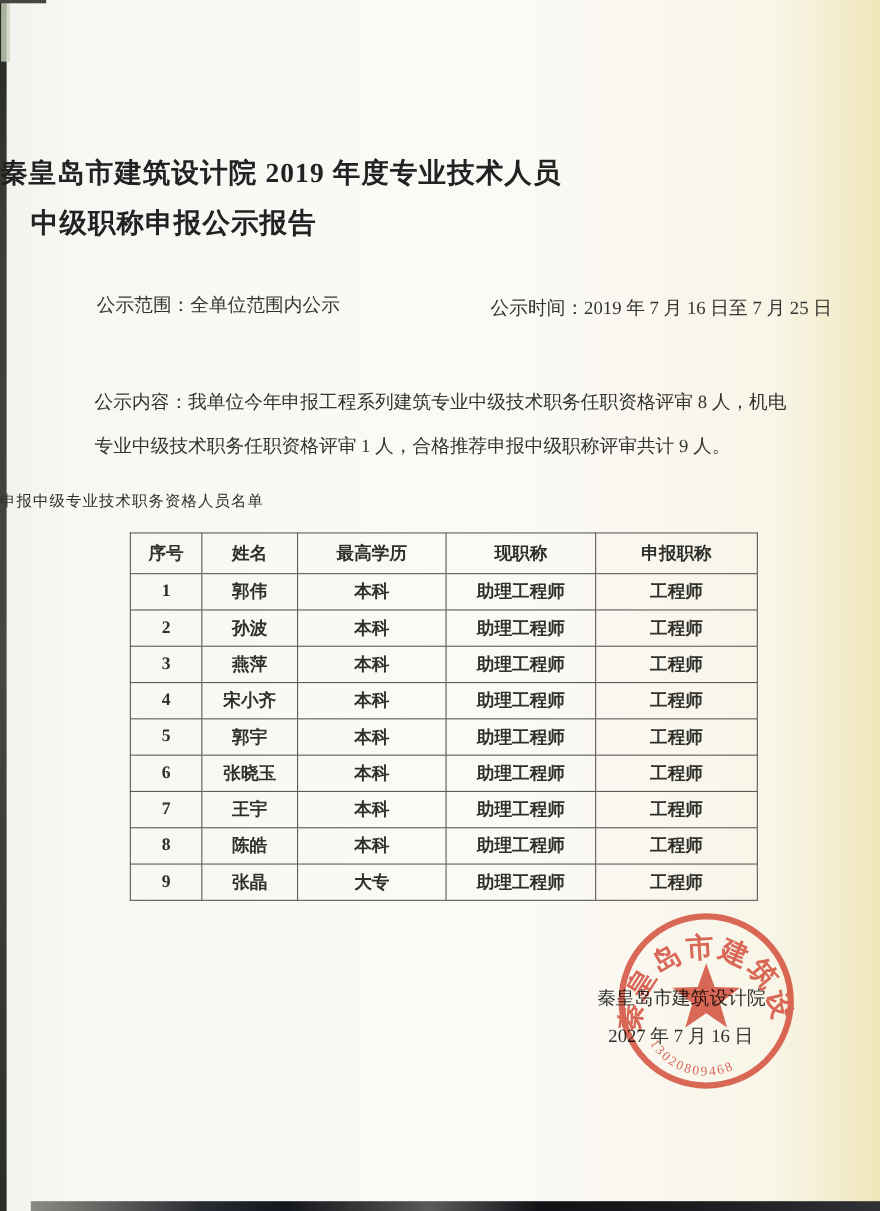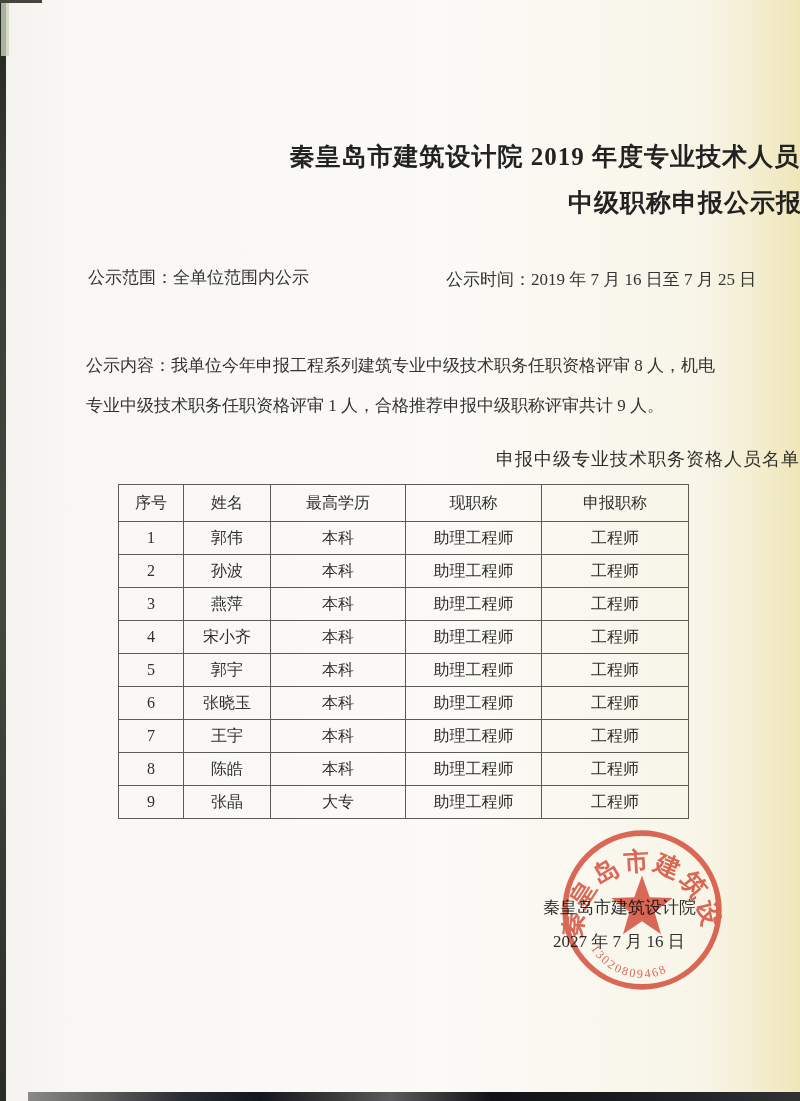--- a/index.html
+++ b/index.html
@@ -26,44 +26,44 @@
   .edge-top {
     position:absolute; left:0; top:0; width:42px; height:3px; background:#45453e;
   }
   .edge-bottom {
     position:absolute; left:28px; right:0; bottom:0; height:9px;
     background: linear-gradient(to right,
       #8a8a86 0%, #6a6b67 7%, #2a2c33 20%, #14161e 30%, #3a3c3b 40%,
       #5a5b5c 47%, #101216 60%, #1a1c20 78%, #303134 100%);
   }
   
-  .title-line { position:absolute; left:0; width:100%; text-align:right;
+  .title-line { position:absolute; left:0; width:100%; text-align:left;
     font-size:25px; font-weight:bold; letter-spacing:1px; color:#222; }
   .title-1 { top:140px; }
   .title-2 { top:186px;margin-left:28px; }
   .meta-row { position:absolute; left:88px; right:40px; font-size:17px; color:#33332f; }
   .meta-row-1 { top:266px; }
   .meta-time { position:absolute; left:358px; top:2px; white-space:nowrap; }
   .meta-row-2 { top:309px; }
   .content-para {
     position:absolute; top:346px; left:86px; width:636px;
     font-size:17px; line-height:40px; color:#33332f;
   }
   .table-title {
-    position:absolute; top:447px; left:0; width:100%; text-align:right;
-    font-size:18px; color:#2e2e2a; letter-spacing:1px;
+    position:absolute; top:447px; left:0; width:100%; text-align:left;
+    font-size:14px; color:#2e2e2a; letter-spacing:1px;
   }
   table.roster {
     position:absolute; top:484px; left:118px; width:570px;
     border-collapse:collapse; table-layout:fixed;
   }
   table.roster th, table.roster td {
     border:1px solid var(--table-border, #5c5c56);
     text-align:center; vertical-align:middle;
-    font-size:16px; font-weight:normal; color:#2f2f2b;
+    font-size:16px; font-weight:bold; color:#2f2f2b;
   }
   table.roster th { height:37px; }
   table.roster td { height:33px; }
   .sig-org  { position:absolute; top:896px; left:543px; font-size:17px; color:#2f2f2b; white-space:nowrap; }
   .sig-date { position:absolute; top:930px; left:553px; font-size:17px; color:#2f2f2b; white-space:nowrap; }
   .seal {
     position:absolute; left:556px; top:824px; width:172px; height:172px;
     opacity:.82; mix-blend-mode:multiply; pointer-events:none;
   }
   .seal .ring  { fill:none; stroke:var(--seal-red, #d84a38); stroke-width:5.5; }

